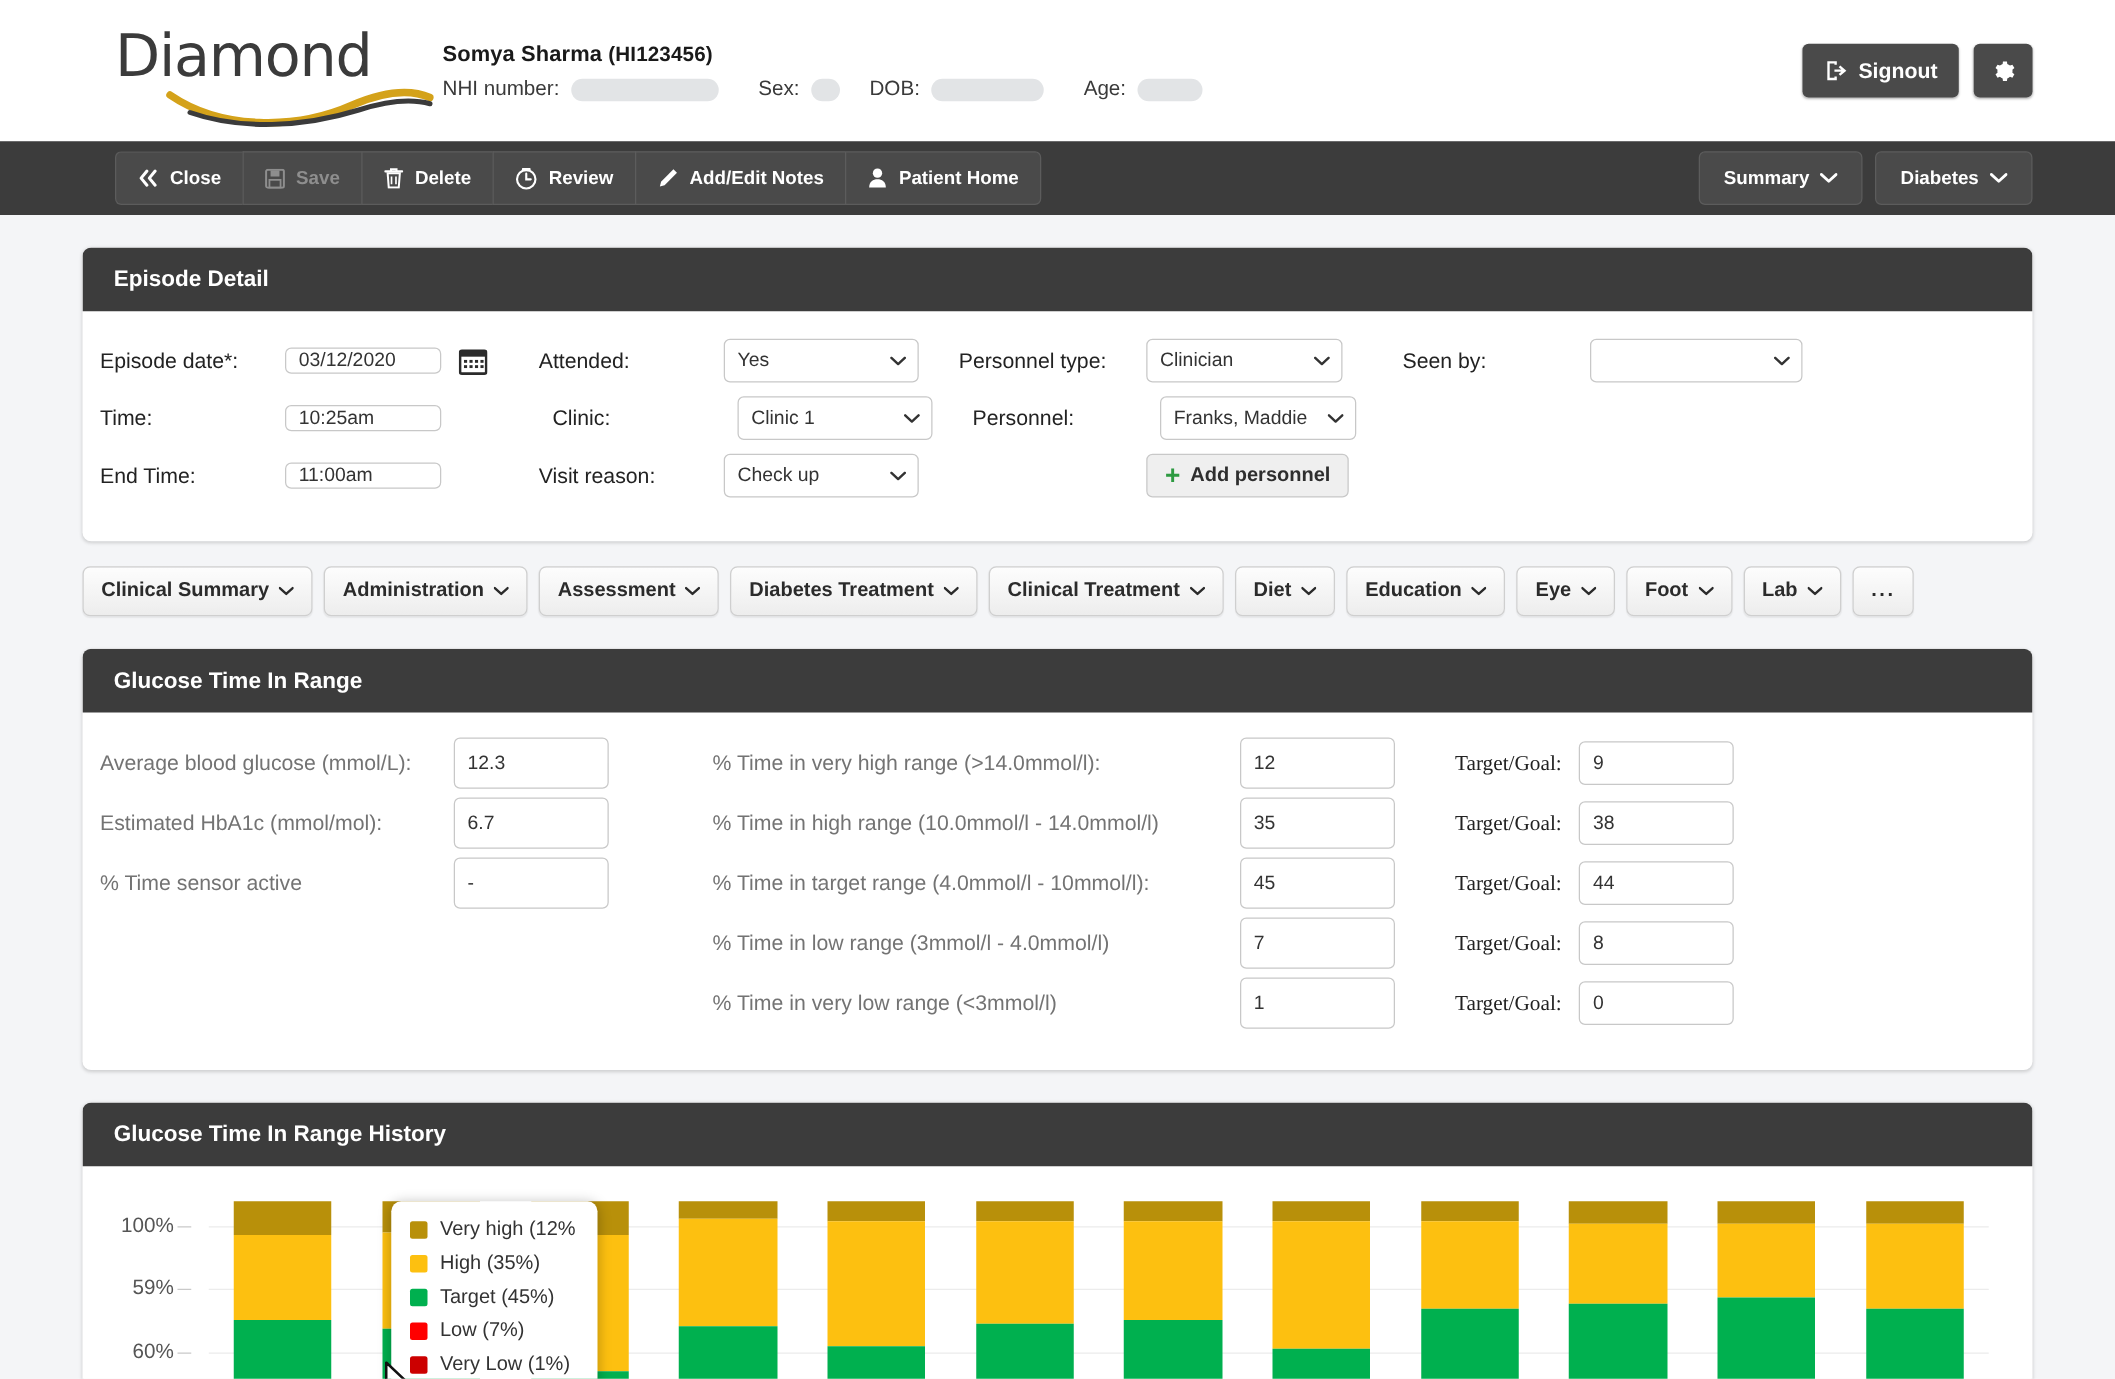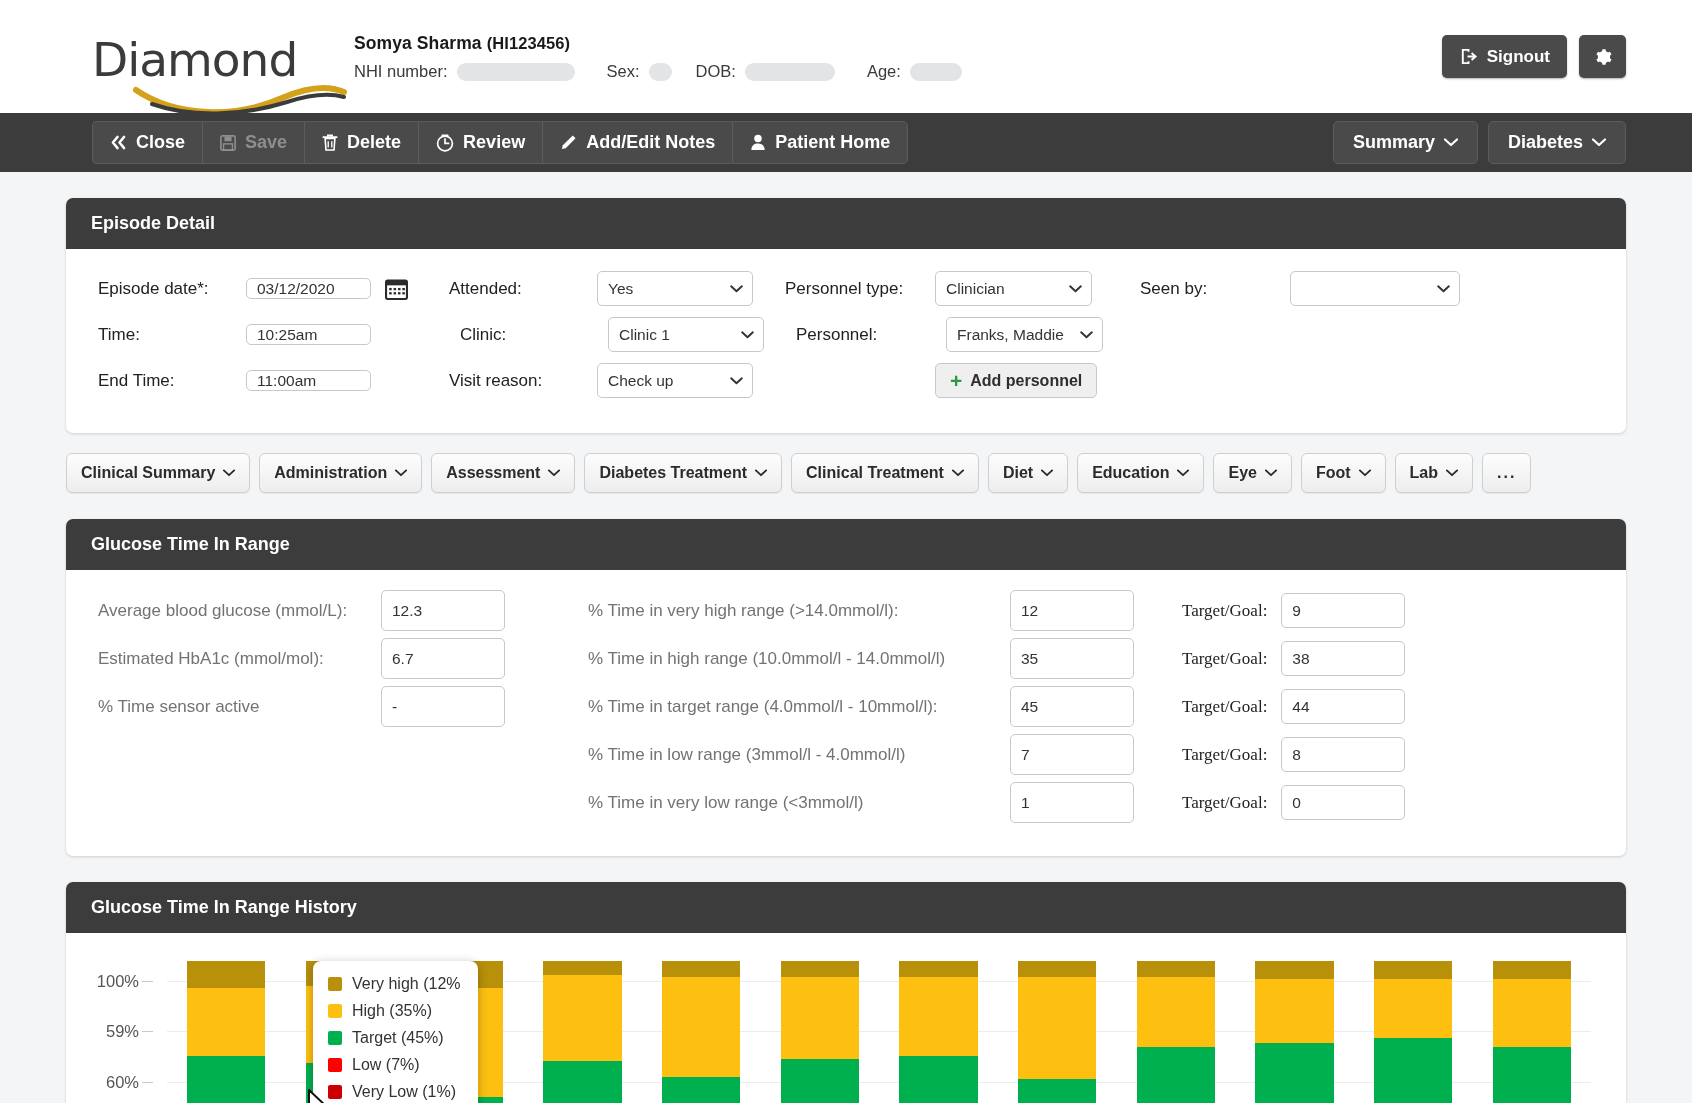--- a/index.html
+++ b/index.html
@@ -10,21 +10,21 @@
     font-family:"Liberation Sans", sans-serif;
     overflow:hidden;
     color:#222;
   }
 
   
   .topbar{
     height:113px; background:#ffffff; position:relative;
     display:flex; align-items:flex-start;
   }
-  .logo-wrap{ position:absolute; left:92px; top:36px; width:220px; height:70px; }
+  .logo-wrap{ position:absolute; left:92px; top:22px; width:220px; height:70px; }
   .logo-text{
     font-family:"DejaVu Sans", sans-serif;
     font-size:47px; color:#3b3b3b; letter-spacing:-1px; line-height:1;
     font-weight:400;
   }
   .logo-swoosh{ position:absolute; left:40px; top:48px; }
 
   .patient-block{ position:absolute; left:354px; top:33px; }
   .patient-name{ font-size:17.5px; font-weight:bold; color:#1a1a1a; letter-spacing:.1px;}
   .patient-name .hi{ font-size:16.5px; }
@@ -47,41 +47,41 @@
   .btn-dark.icon-only{ width:47px; padding:0; justify-content:center;}
 
   
   .toolbar{
     height:59px; background:#3c3c3c; display:flex; align-items:center;
     padding:0 66px 0 92px; position:relative;
   }
   .tb-group{ display:flex; }
   .tb-btn{
     background:#4a4a4a; border:1px solid #5c5c5c; border-right:none;
-    color:#fff; font-size:18px; font-weight:bold;
+    color:#fff; font-size:15px; font-weight:bold;
     height:43px; padding:0 17px; display:flex; align-items:center; gap:9px;
     cursor:pointer; font-family:"Liberation Sans", sans-serif;
   }
   .tb-btn:first-child{ border-radius:5px 0 0 5px; }
   .tb-btn:last-child{ border-radius:0 5px 5px 0; border-right:1px solid #5c5c5c; }
   .tb-btn.disabled{ color:#8e8e8e; cursor:default; }
   .tb-right{ position:absolute; right:66px; display:flex; gap:10px;}
   .tb-right .tb-btn{ border-radius:5px; border-right:1px solid #5c5c5c; padding:0 19px;}
 
   
   .page{ padding:0 66px; }
   .panel{
     background:#fff; border-radius:7px; margin-top:26px;
     box-shadow:0 1px 3px rgba(0,0,0,.16); overflow:hidden;
   }
   .panel-head{
     background:#3c3c3c; color:#fff; font-size:18px; font-weight:bold;
     padding:15px 25px;
   }
-  .panel-body{ padding:22px 25px 24px 32px; }
+  .panel-body{ padding:22px 25px 24px 14px; }
 
   
   .ed-row{ display:flex; align-items:center; margin-bottom:11px; }
   .ed-col{ display:flex; align-items:center; }
   .ed-lbl{ font-size:17px; color:#222; }
   .c1{ width:148px; } .c2{ width:148px; } .c3{ width:150px; } .c4{ width:150px; }
   .inp{
     border:1px solid #c8c8c8; border-radius:5px; background:#fff;
     height:21px; font-size:15.5px; color:#333; padding:0 10px;
     font-family:"Liberation Sans", sans-serif; outline:none;

